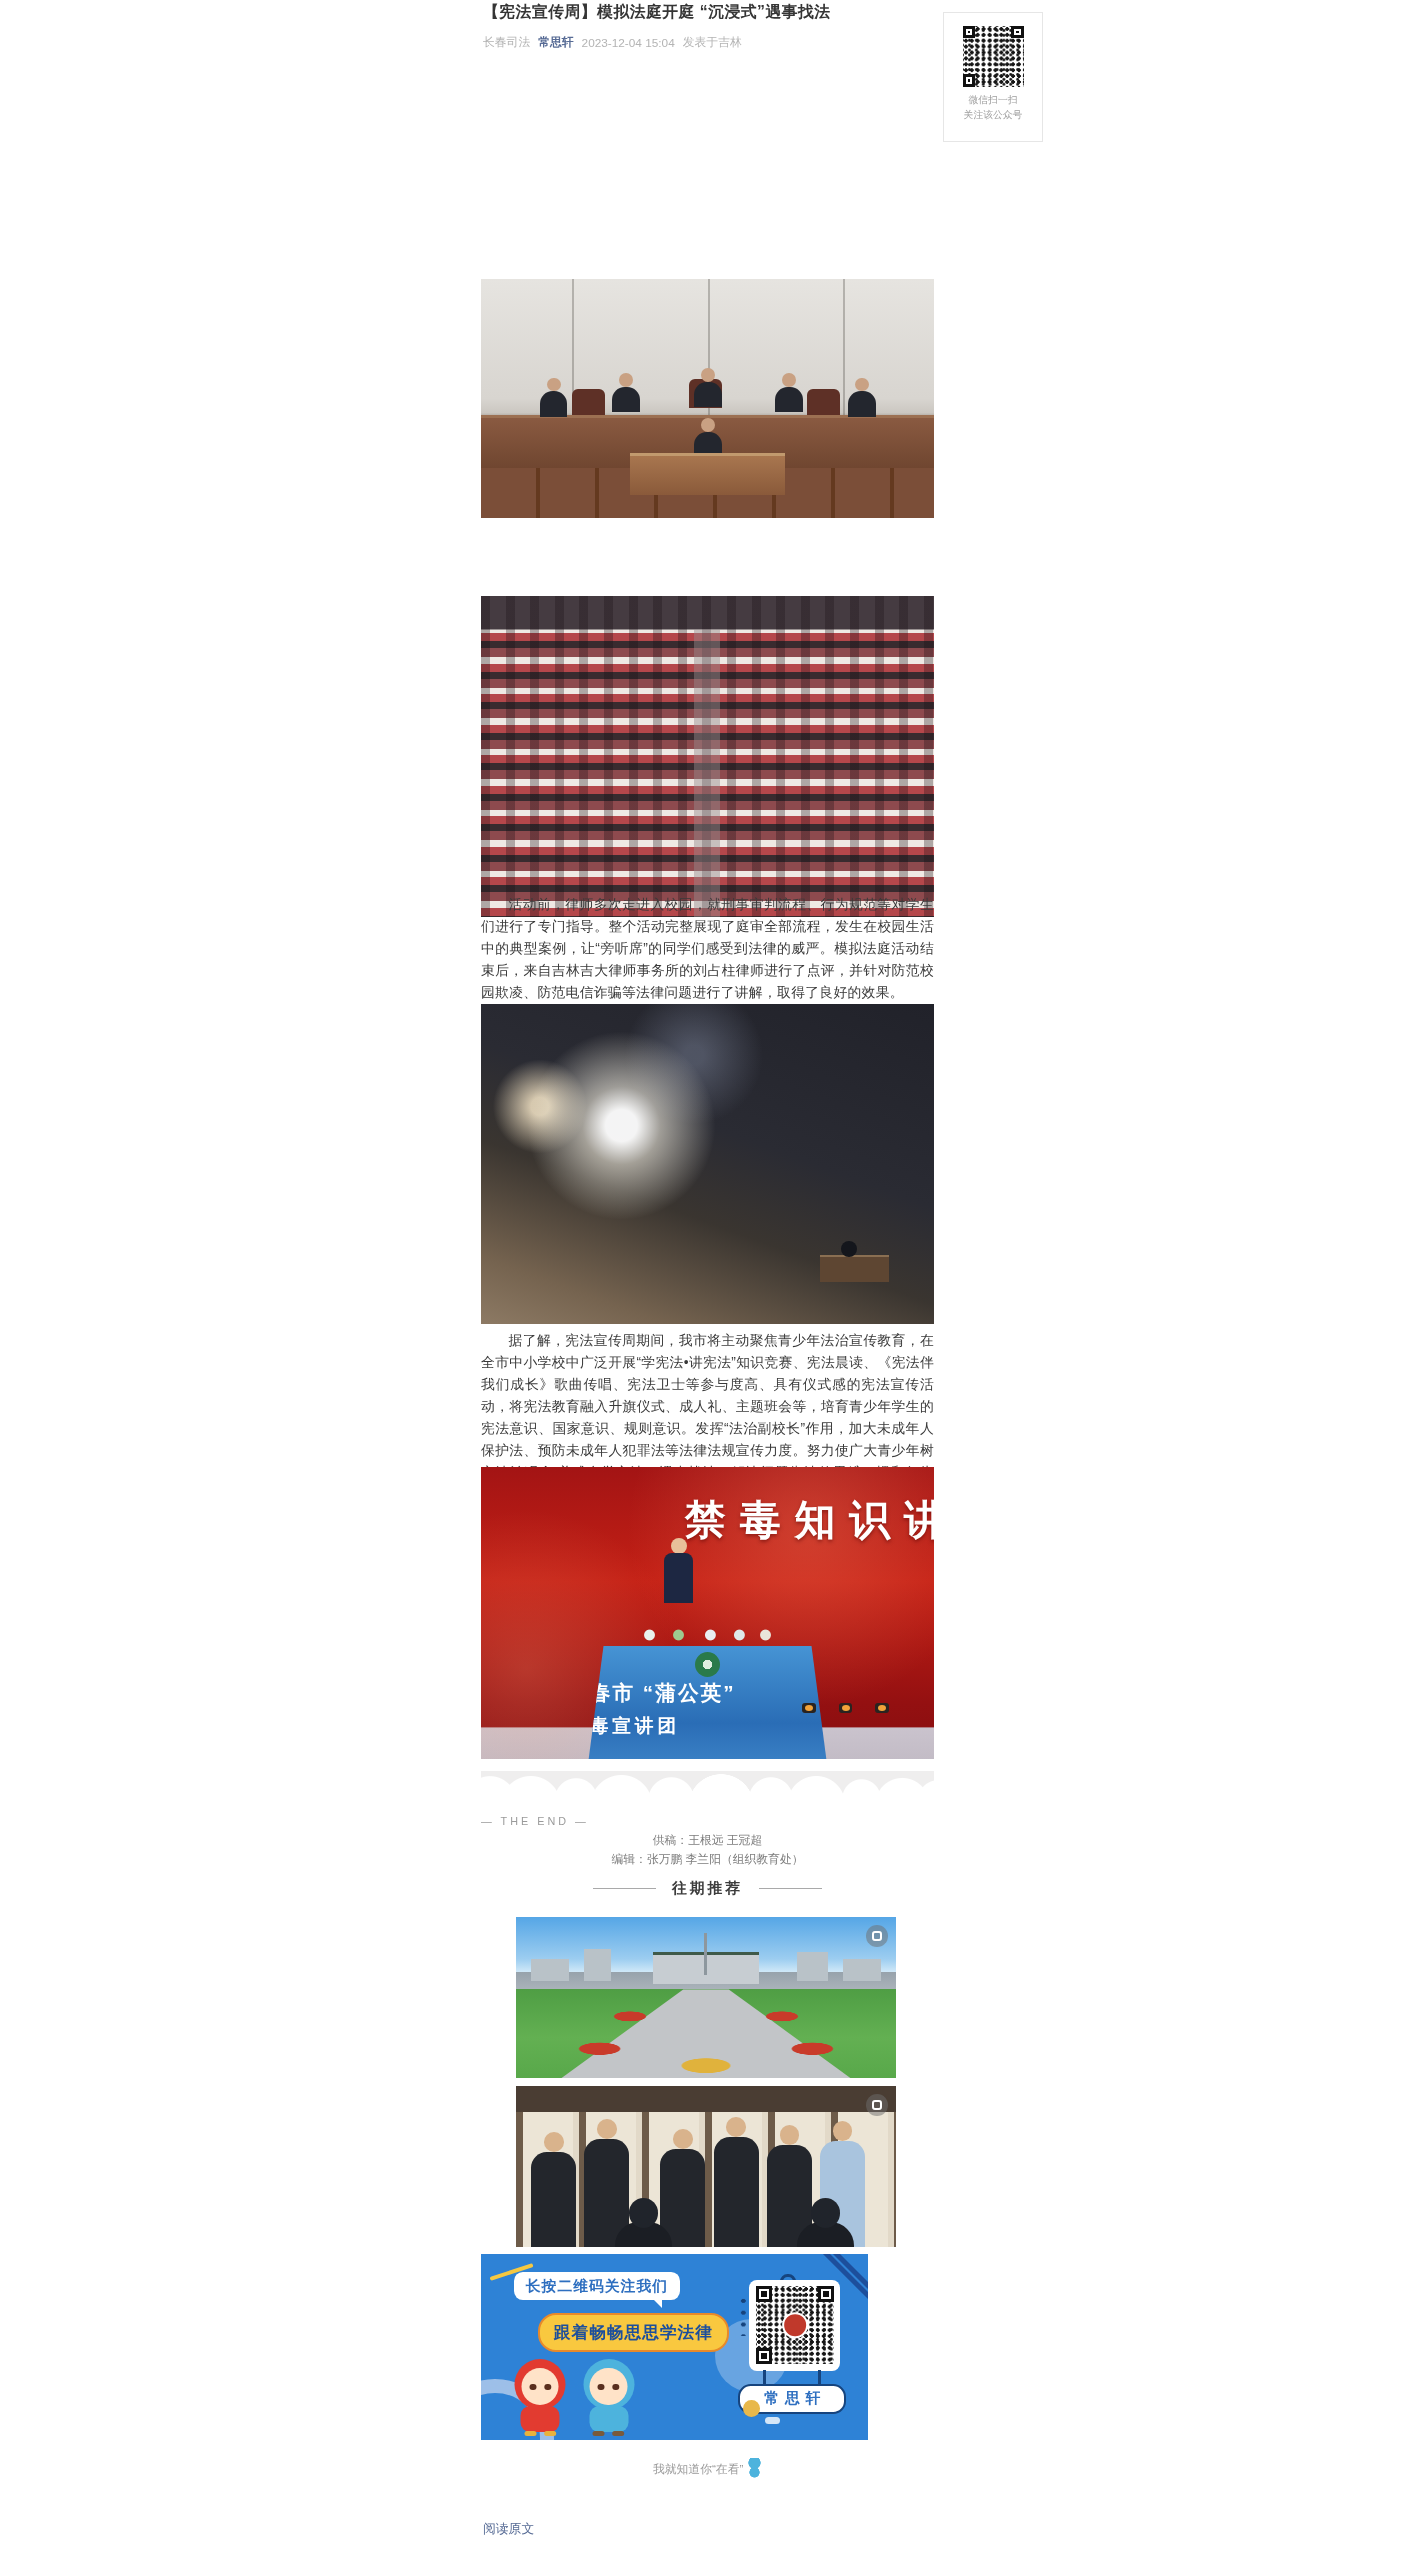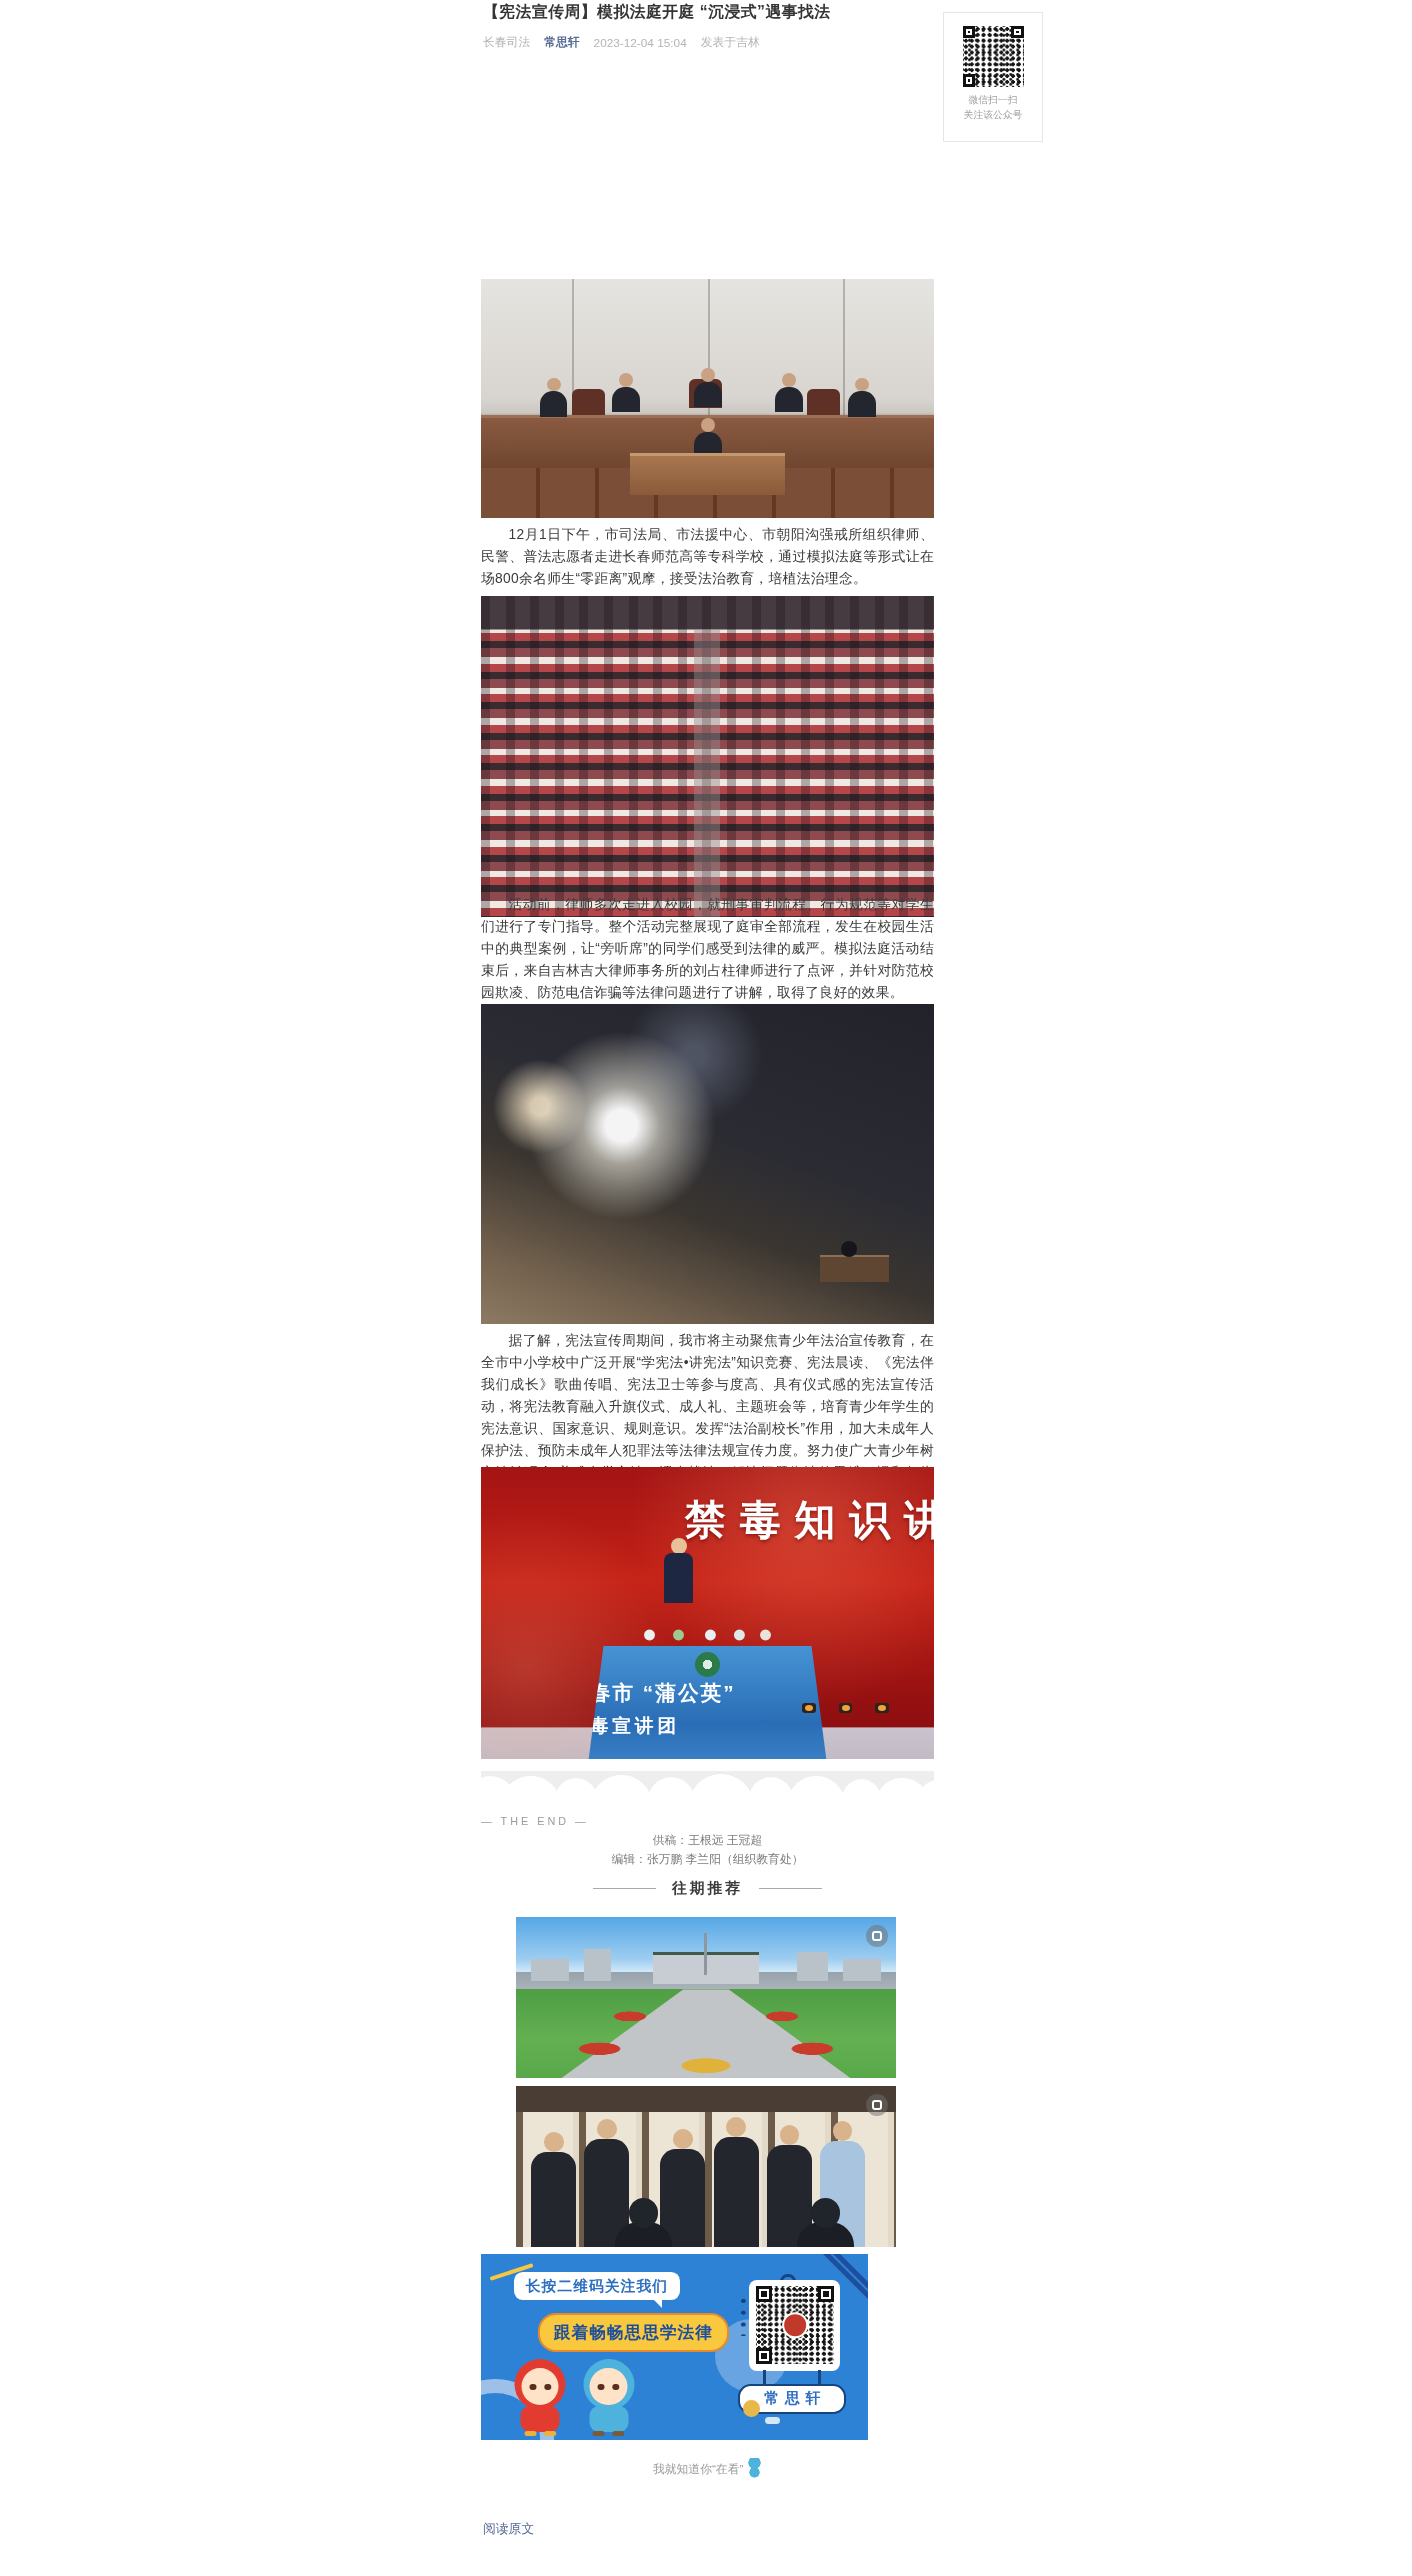--- a/index.html
+++ b/index.html
@@ -3,21 +3,21 @@
 <meta charset="utf-8">
 <style>
   html,body{margin:0;padding:0;background:#fff;}
   .page{position:relative;width:1412px;height:2576px;background:#fff;overflow:hidden;
         font-family:"Liberation Sans","DejaVu Sans",sans-serif;color:#333;}
 
   
   .title{position:absolute;left:483px;top:2px;margin:0;width:611px;
          font-size:15.8px;font-weight:bold;color:#353535;letter-spacing:0.5px;}
   .byline{position:absolute;left:483px;top:35px;font-size:11.8px;color:#b4b4b4;
-          display:flex;gap:14px;align-items:center;white-space:nowrap;}
+          display:flex;gap:8px;align-items:center;white-space:nowrap;}
   .byline .account{color:#576b95;font-weight:bold;cursor:pointer;}
 
   .qrbox{position:absolute;left:943px;top:11.8px;width:100px;height:130px;
          border:1px solid #e6e6e6;background:#fff;text-align:center;box-sizing:border-box;}
   .qr{position:relative;width:61px;height:61px;margin:12.8px auto 6.9px;}
   .qrpat{background-color:#fff;
          background-image:radial-gradient(#161616 1.6px,transparent 1.8px),
                           radial-gradient(#161616 1.6px,transparent 1.8px);
          background-size:5.9px 5.9px,6.9px 4.9px;background-position:0 0,3px 2px;}
   .fm{position:absolute;width:12.8px;height:12.8px;border:3px solid #111;background:#fff;box-sizing:border-box;}
@@ -258,21 +258,20 @@
     <div class="fig" style="left:13%;top:47%"></div>
     <div class="fig" style="left:29%;top:45%"></div>
     <div class="fig" style="left:47%;top:43%"></div>
     <div class="fig" style="left:65%;top:45%"></div>
     <div class="fig" style="left:81%;top:47%"></div>
     <div class="benchfront"></div>
     <div class="fig" style="left:47%;top:64%;z-index:2"></div>
     <div class="desk" style="z-index:3"></div>
   </div>
 
-  <p class="para p2">12月1日下午，市司法局、市法援中心、市朝阳沟强戒所组织律师、民警、普法志愿者走进长春师范高等专科学校，通过模拟法庭等形式让在场800余名师生“零距离”观摩，接受法治教育，培植法治理念。</p>
 
   <div class="aimg img2"></div>
 
   <p class="para p3">活动前，律师多次走进入校园，就刑事审判流程、行为规范等对学生们进行了专门指导。整个活动完整展现了庭审全部流程，发生在校园生活中的典型案例，让“旁听席”的同学们感受到法律的威严。模拟法庭活动结束后，来自吉林吉大律师事务所的刘占柱律师进行了点评，并针对防范校园欺凌、防范电信诈骗等法律问题进行了讲解，取得了良好的效果。</p>
 
   <div class="aimg img3">
     <div class="desk"></div>
   </div>
 
   <p class="para p4">据了解，宪法宣传周期间，我市将主动聚焦青少年法治宣传教育，在全市中小学校中广泛开展“学宪法•讲宪法”知识竞赛、宪法晨读、《宪法伴我们成长》歌曲传唱、宪法卫士等参与度高、具有仪式感的宪法宣传活动，将宪法教育融入升旗仪式、成人礼、主题班会等，培育青少年学生的宪法意识、国家意识、规则意识。发挥“法治副校长”作用，加大未成年人保护法、预防未成年人犯罪法等法律法规宣传力度。努力使广大青少年树立法治观念,养成自觉守法、遇事找法、解决问题靠法的思维习惯和行为方式。</p>

